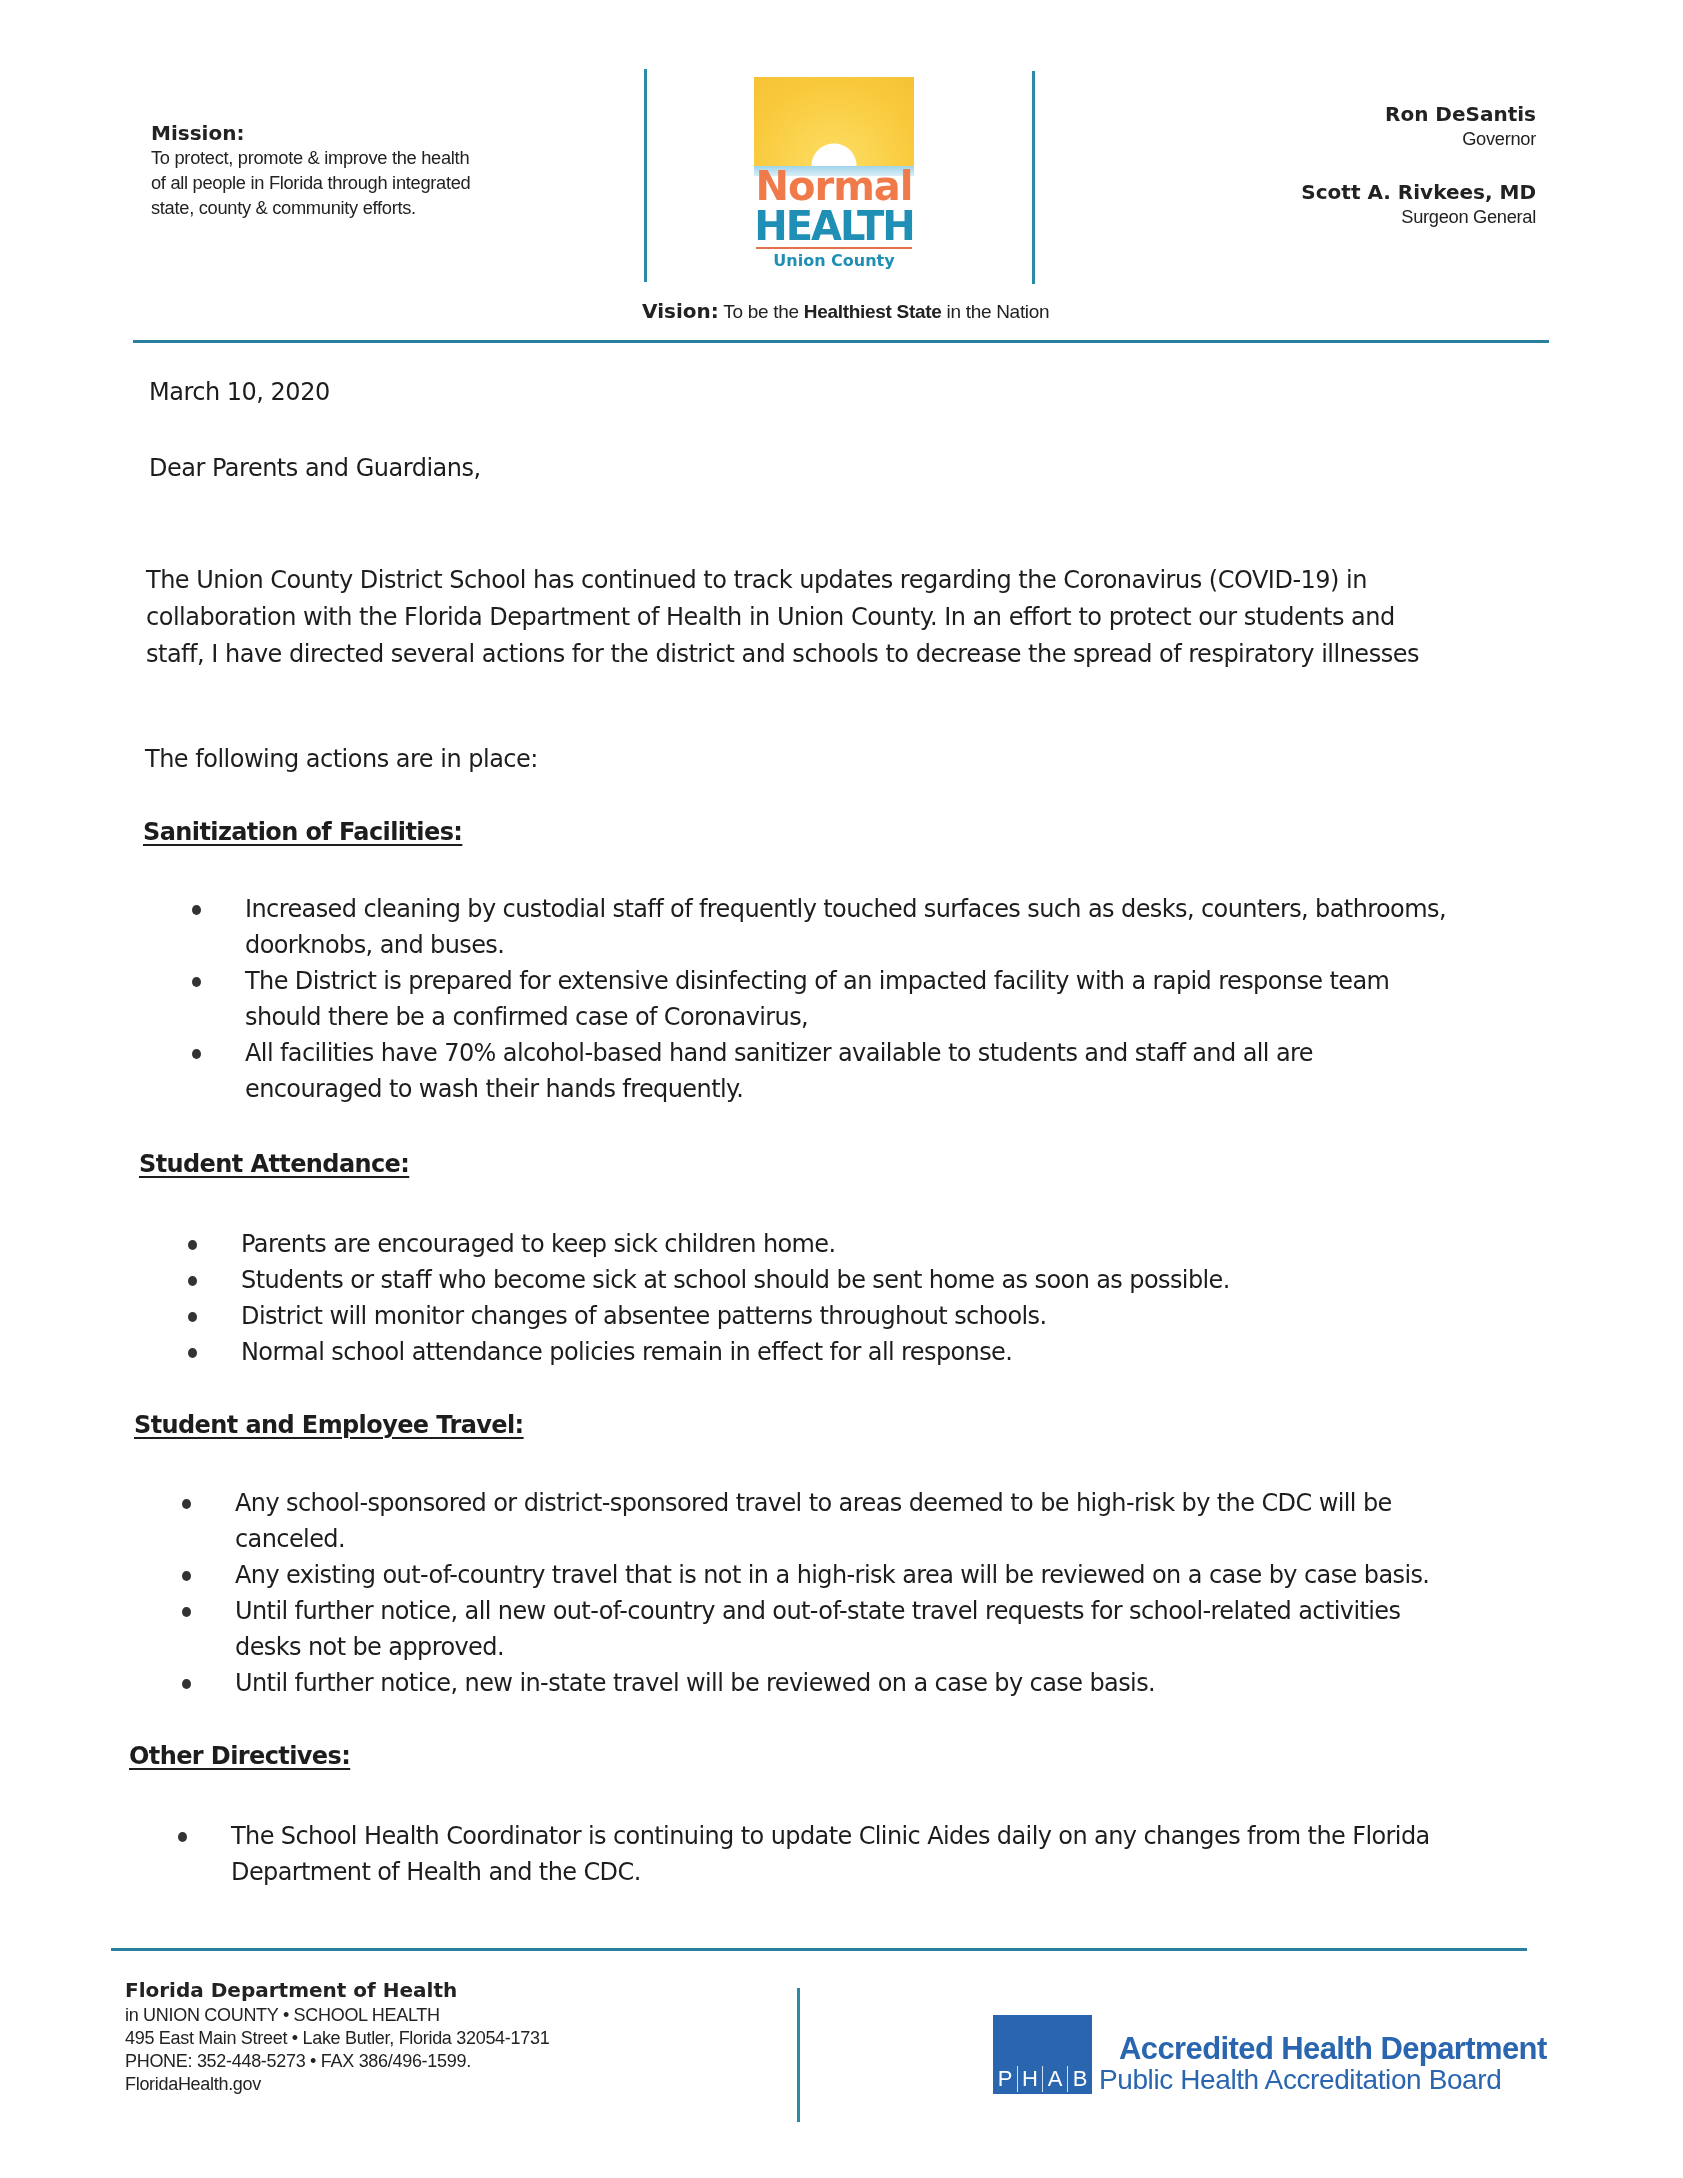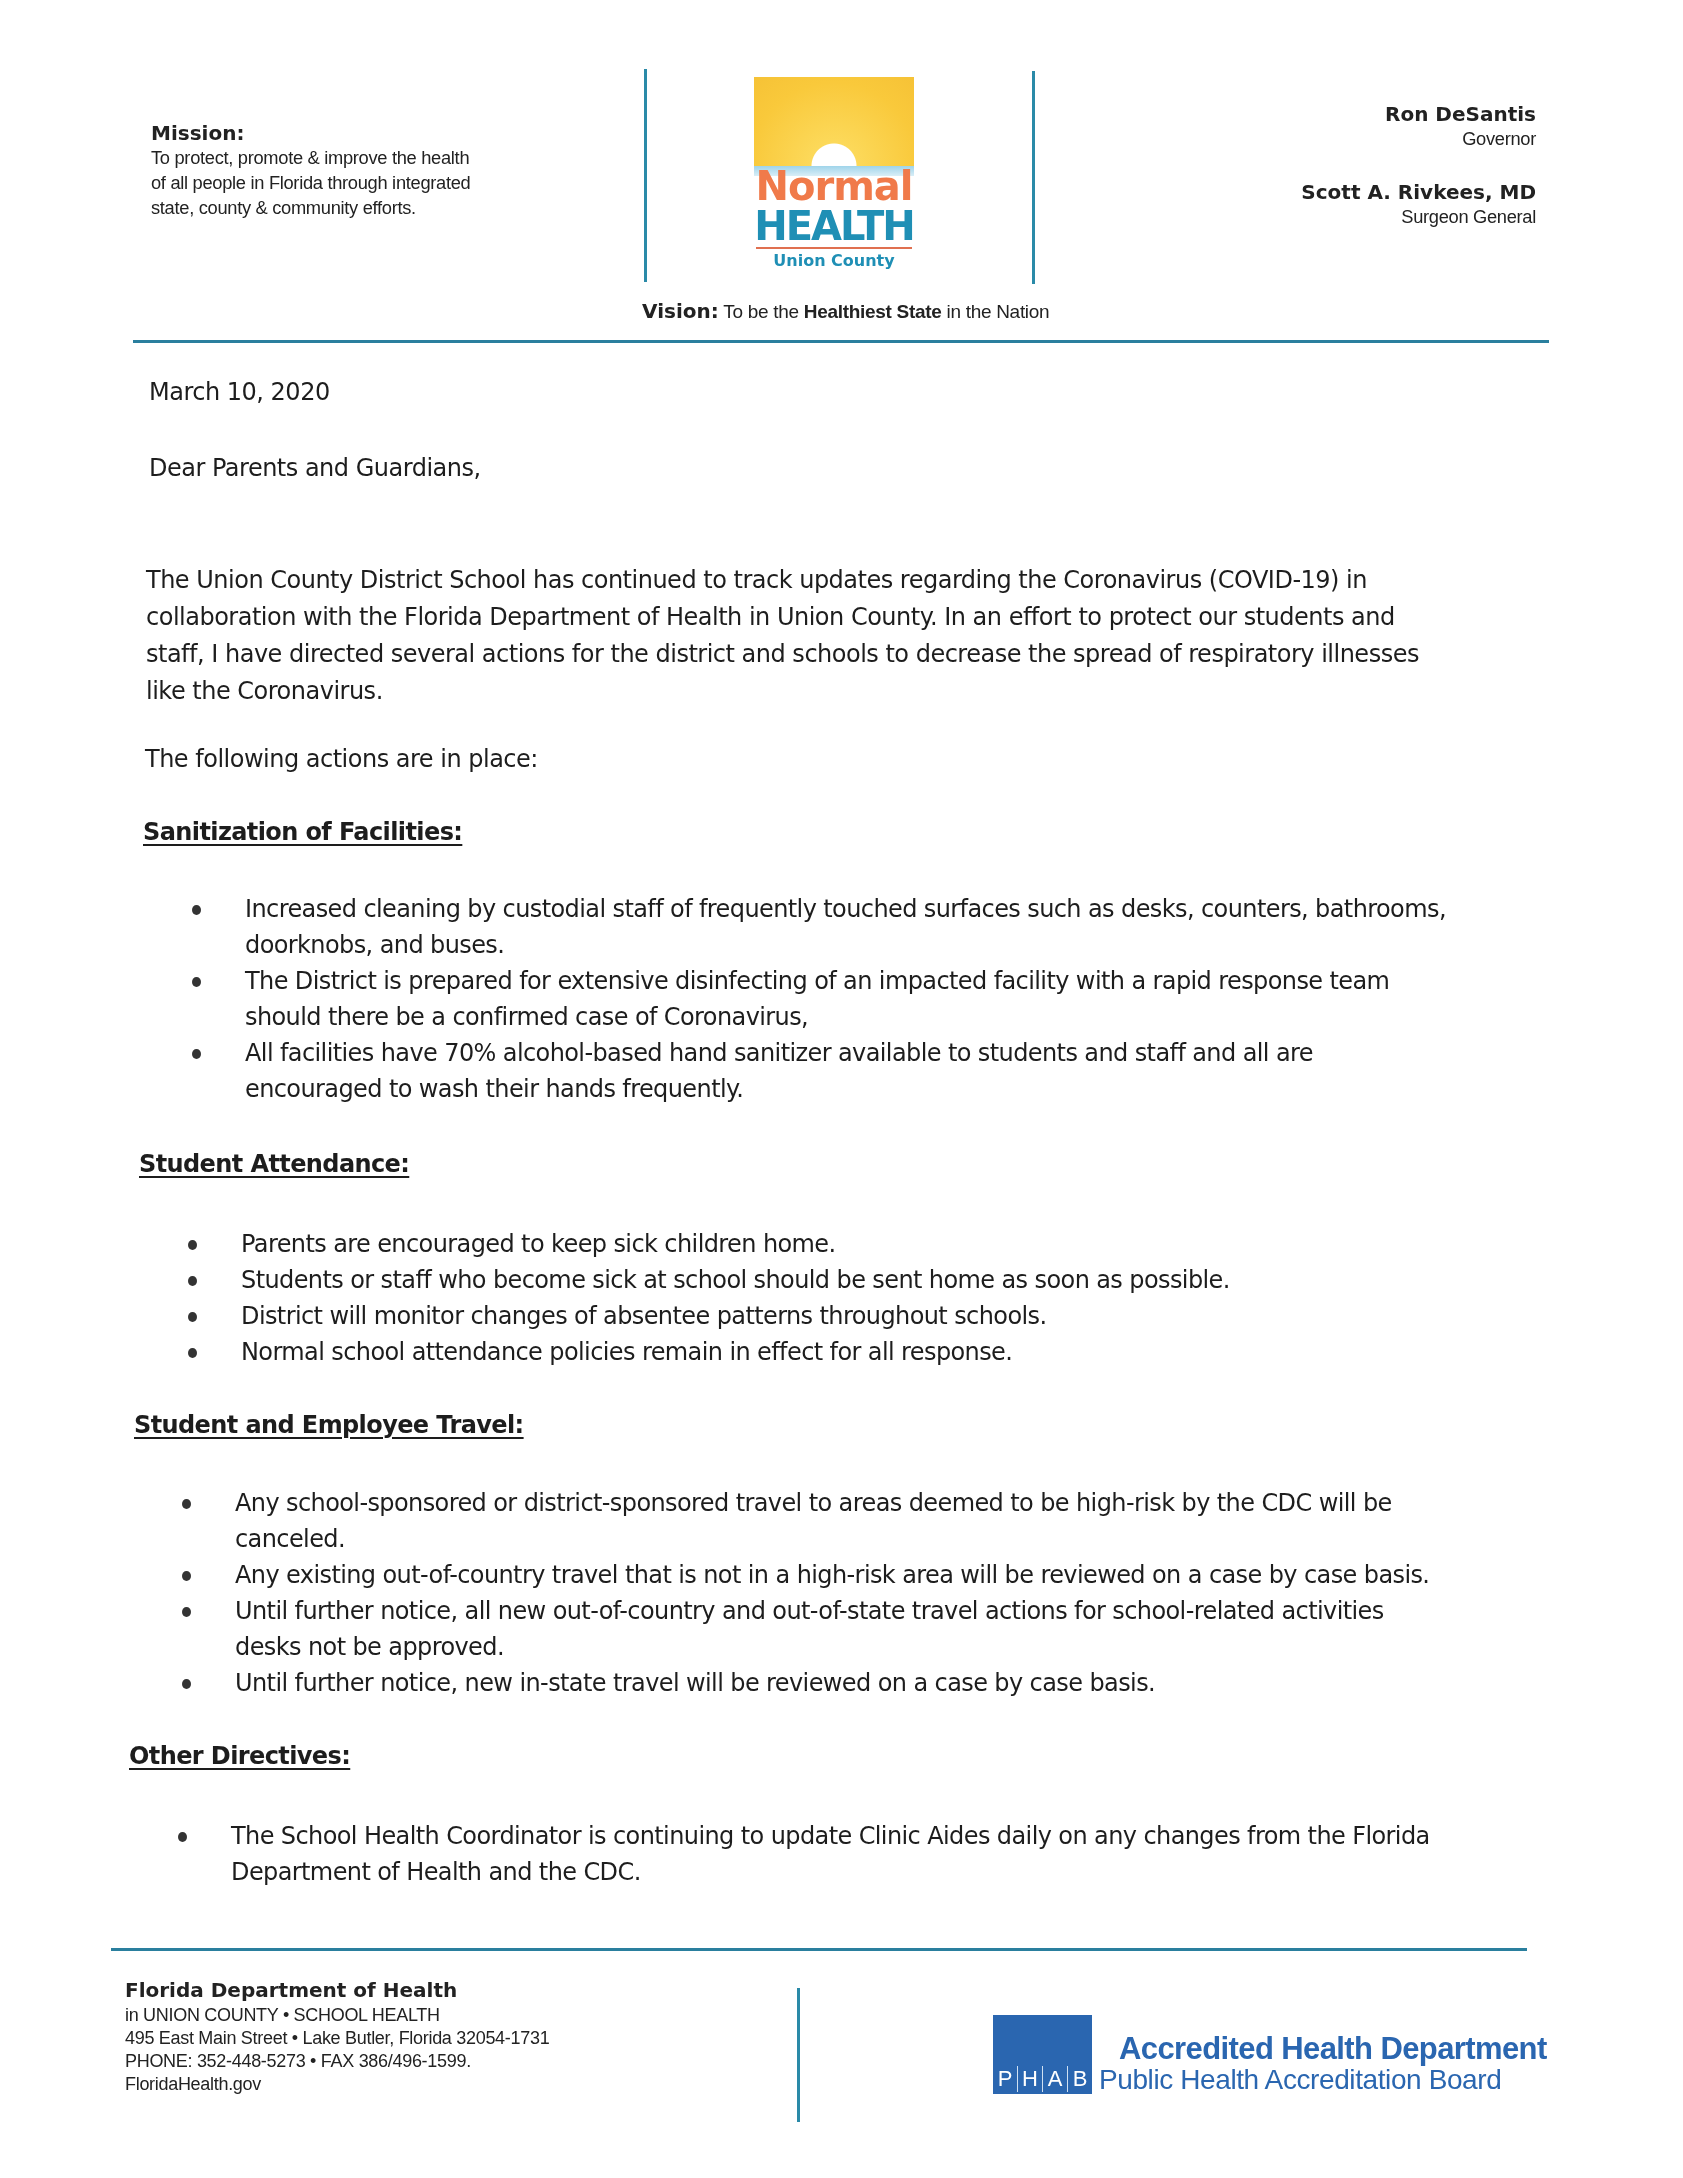--- a/index.html
+++ b/index.html
@@ -84,21 +84,20 @@
 
 <div class="hrule" style="left:133px; top:340px; width:1416px;"></div>
 
 <div class="p" style="left:149px; top:374px;">March 10, 2020</div>
 <div class="p" style="left:149px; top:450px;">Dear Parents and Guardians,</div>
 
 <div class="p" style="left:146px; top:562px; width:1426px;">
   <div>The Union County District School has continued to track updates regarding the Coronavirus (COVID-19) in</div>
   <div>collaboration with the Florida Department of Health in Union County.  In an effort to protect our students and</div>
   <div>staff, I have directed several actions for the district and schools to decrease the spread of respiratory illnesses</div>
-  <div>like the Coronavirus.</div>
 </div>
 
 <div class="p" style="left:145px; top:741px;">The following actions are in place:</div>
 
 <div class="heading" style="left:143px; top:818px;">Sanitization of Facilities:</div>
 <ul class="blist" style="left:188px; top:891px; width:1366px;">
   <li>
       <span class="bullet"></span>
       <div>Increased cleaning by custodial staff of frequently touched surfaces such as desks, counters, bathrooms,</div>
       <div>doorknobs, and buses.</div>
@@ -141,21 +140,21 @@
       <span class="bullet"></span>
       <div>Any school-sponsored or district-sponsored travel to areas deemed to be high-risk by the CDC will be</div>
       <div>canceled.</div>
     </li>
   <li>
       <span class="bullet"></span>
       <div>Any existing out-of-country travel that is not in a high-risk area will be reviewed on a case by case basis.</div>
     </li>
   <li>
       <span class="bullet"></span>
-      <div>Until further notice, all new out-of-country and out-of-state travel actions for school-related activities</div>
+      <div>Until further notice, all new out-of-country and out-of-state travel requests for school-related activities</div>
       <div>desks not be approved.</div>
     </li>
   <li>
       <span class="bullet"></span>
       <div>Until further notice, new in-state travel will be reviewed on a case by case basis.</div>
     </li>
 </ul>
 
 <div class="heading" style="left:129px; top:1742px;">Other Directives:</div>
 <ul class="blist" style="left:174px; top:1818px; width:1386px;">

